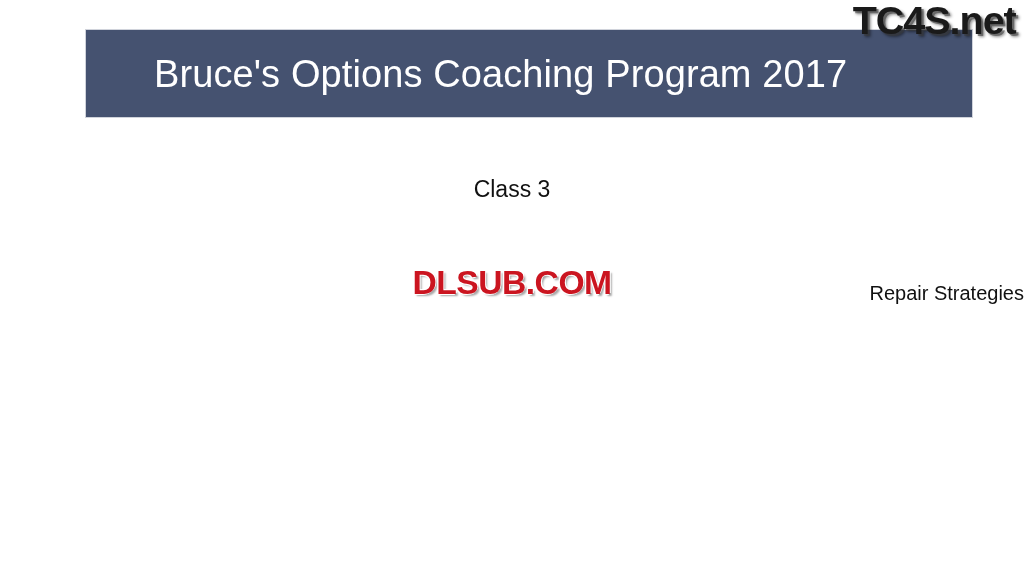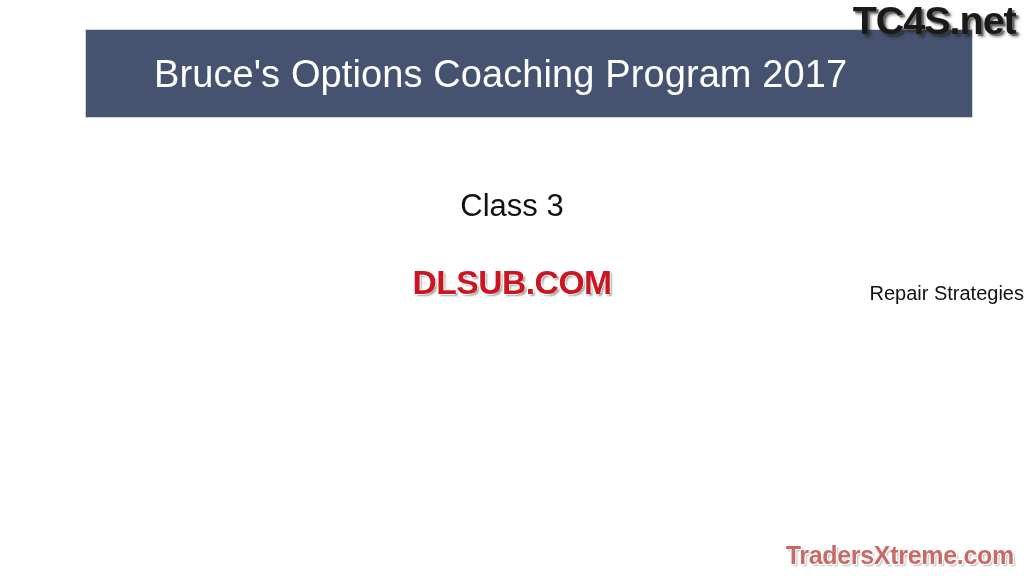--- a/index.html
+++ b/index.html
@@ -49,22 +49,21 @@
     position: absolute;
     left: 0;
     width: 1024px;
     text-align: center;
     color: #111111;
     white-space: nowrap;
     line-height: 1;
   }
   .line-class {
     top: 178px;
-    font-size: 31px;
-    margin-top: 12px;
+    font-size: 23px;
   }
   .line-subtitle {
     top: 283px;
     font-size: 20px;
     text-align: right;
   }
   .line-date {
     top: 366px;
     font-size: 23px;
   }
@@ -132,15 +131,14 @@
 
   <div class="body-line line-class">Class 3</div>
 
   <div class="body-line line-subtitle">Repair Strategies</div>
 
 
   <div class="wm wm-tc4s">TC4S.net</div>
 
   <div class="wm wm-dlsub">DLSUB.COM</div>
 
-  <div class="wm wm-traders">TradersXtreme.com</div>
 
 </div>
 
 </body></html>

